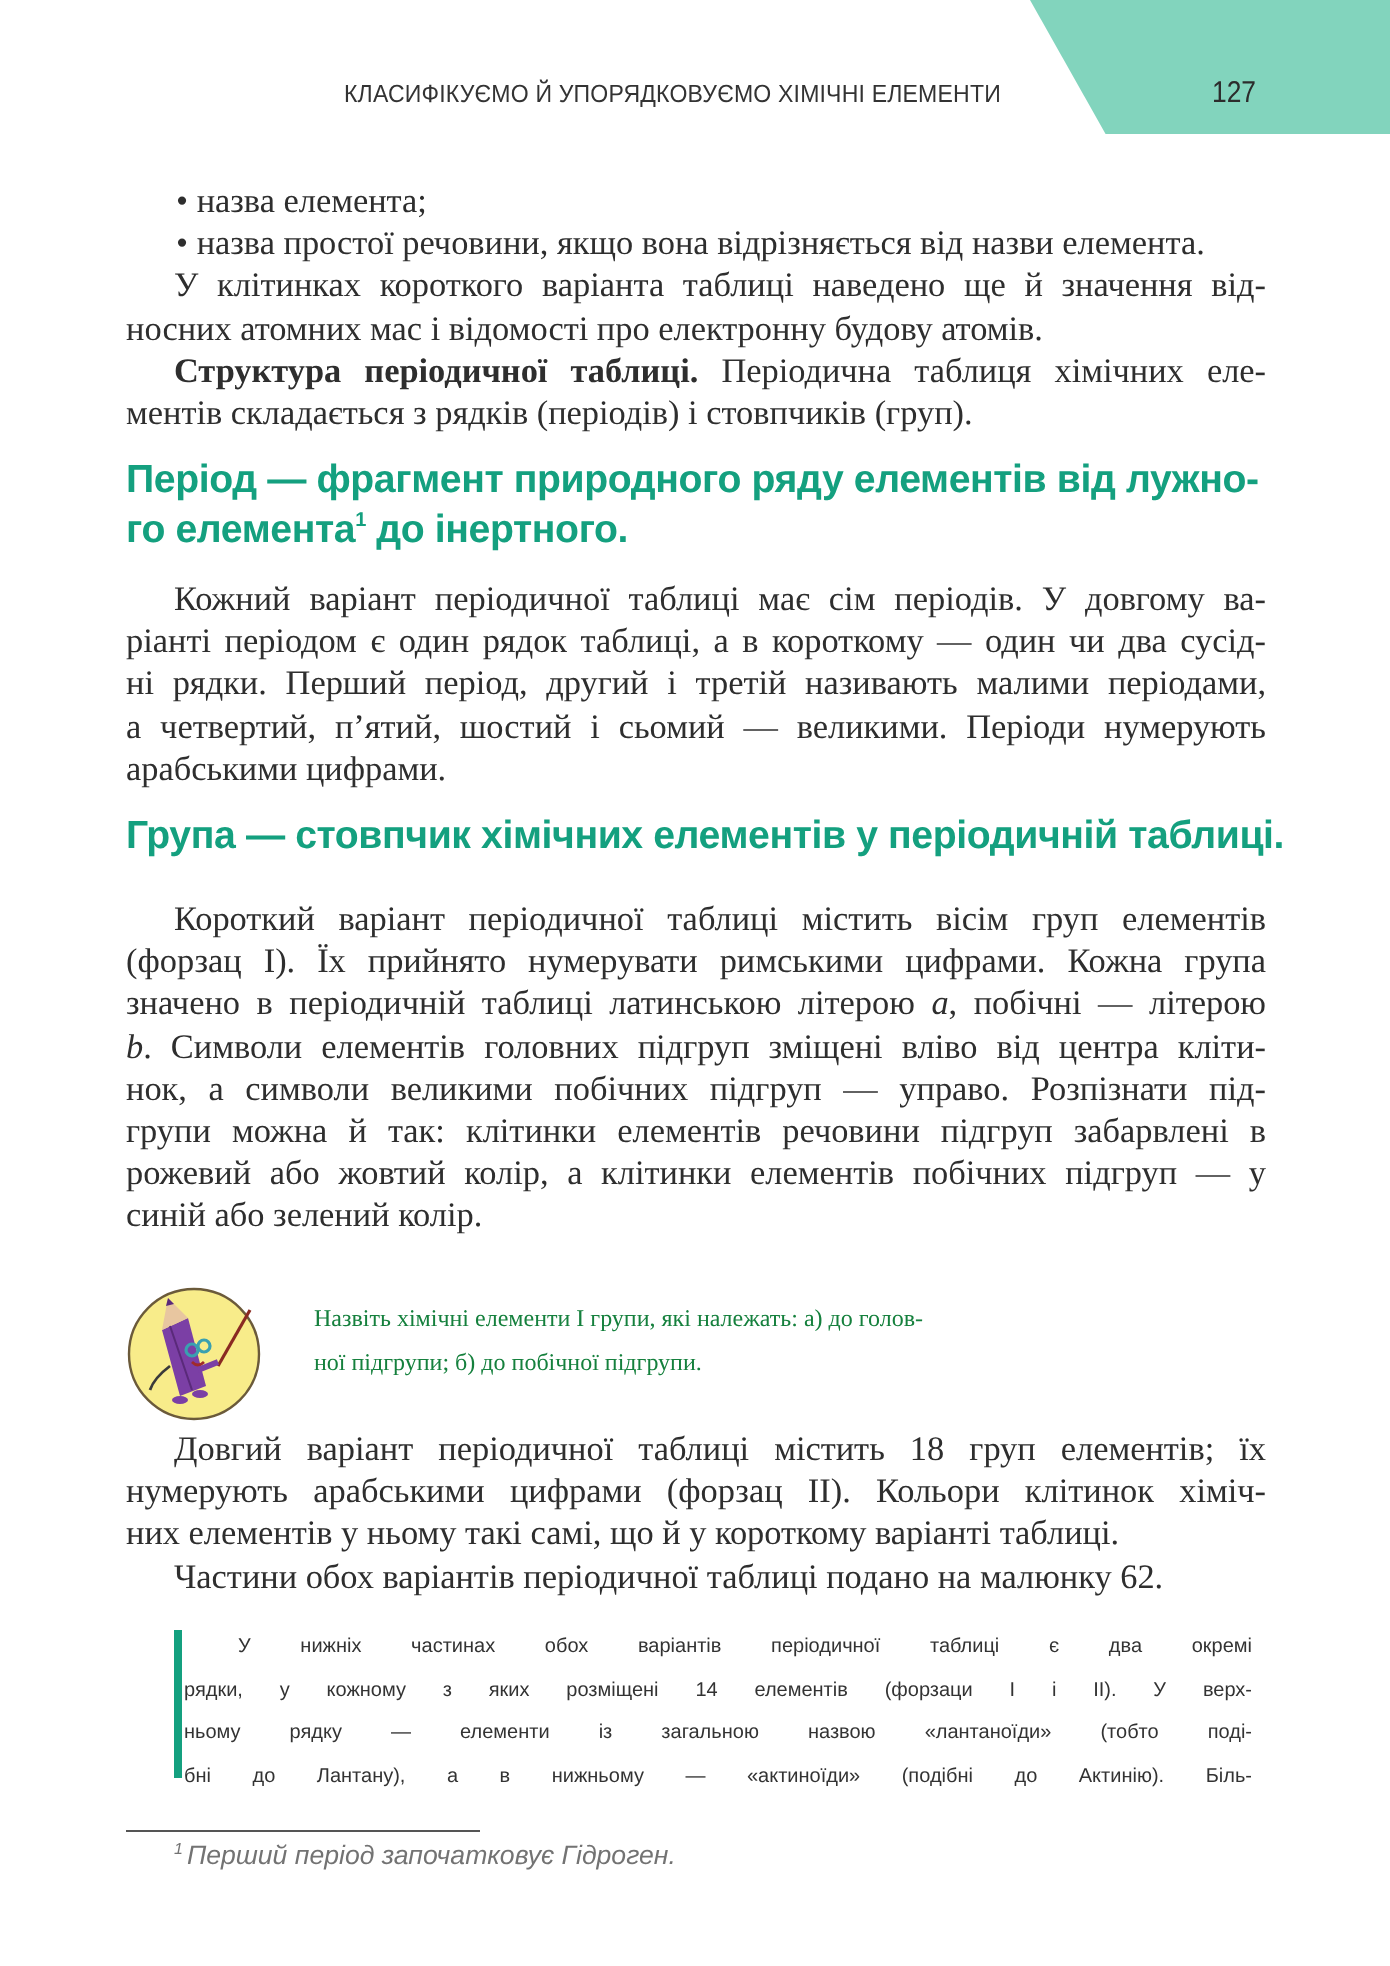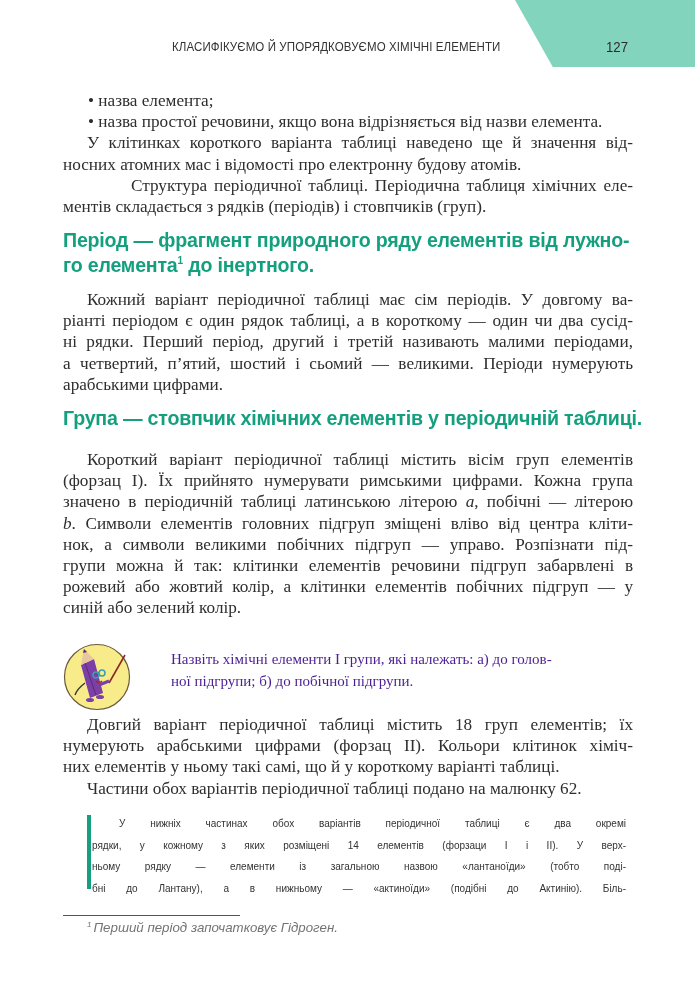--- a/index.html
+++ b/index.html
@@ -69,21 +69,21 @@
       text-align-last: left;
     }
     .body-text .line.indent {
       padding-left: 24px;
     }
     .bullet-line {
       display: block;
       padding-left: 25px;
       white-space: nowrap;
     }
-    .bold { font-weight: normal; margin-left: 44px; }
+    .bold { font-weight: bold; }
     .ital { font-style: italic; }
     .green-heading {
       font-family: "Liberation Sans", "DejaVu Sans", sans-serif;
       font-weight: bold;
       font-size: 19.6px;
       line-height: 25px;
       color: #14a07f;
       margin: 0;
       letter-spacing: -0.2px;
     }
@@ -98,27 +98,27 @@
     }
     .mascot {
       position: absolute;
       left: 63px;
       top: 643px;
       width: 68px;
       height: 68px;
     }
     .task-text {
       position: absolute;
-      left: 171px;
+      left: 157px;
       top: 649px;
       width: 480px;
       font-family: "Liberation Serif", "DejaVu Serif", serif;
-      font-size: 15px;
+      font-size: 12px;
       line-height: 21.5px;
-      color: #4c1d95;
+      color: #15803d;
     }
     .task-text .line { display: block; white-space: nowrap; }
     .note-bar {
       position: absolute;
       left: 87px;
       top: 815px;
       width: 3.5px;
       height: 74px;
       background: #14a07f;
     }

